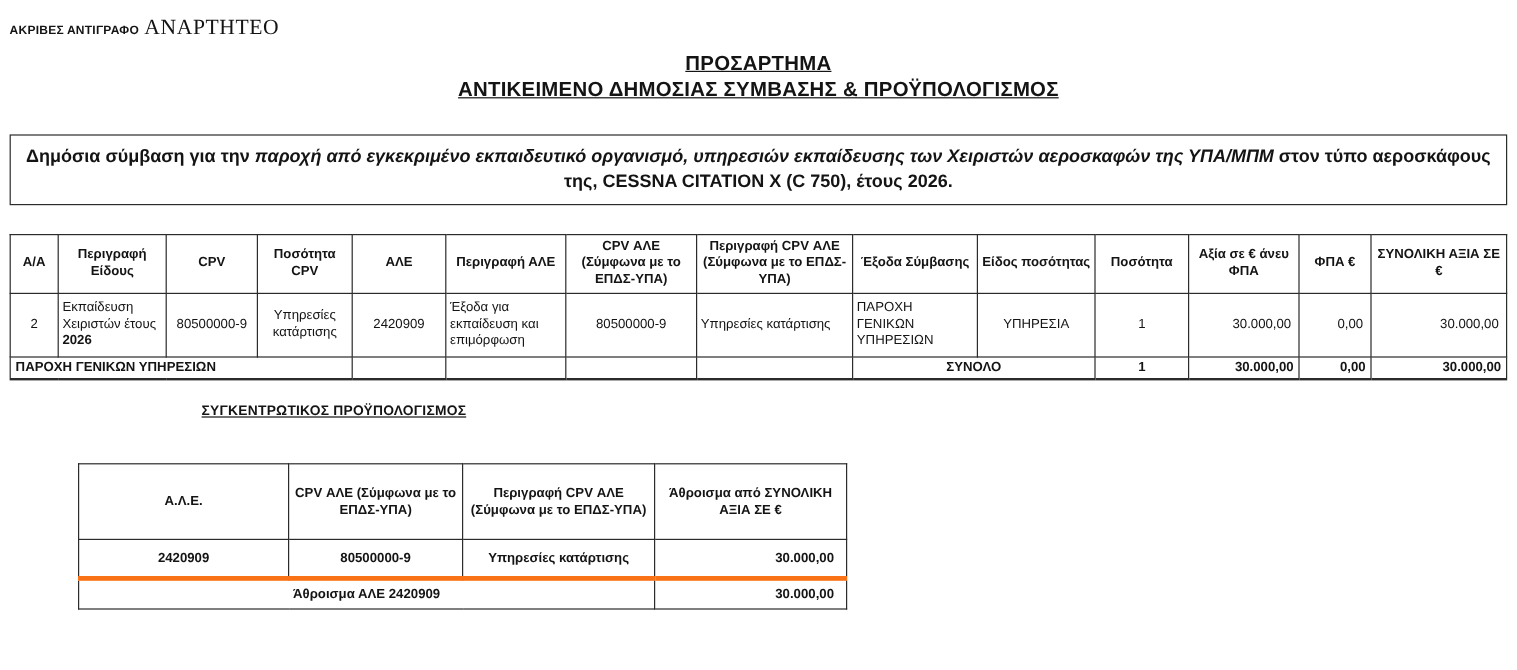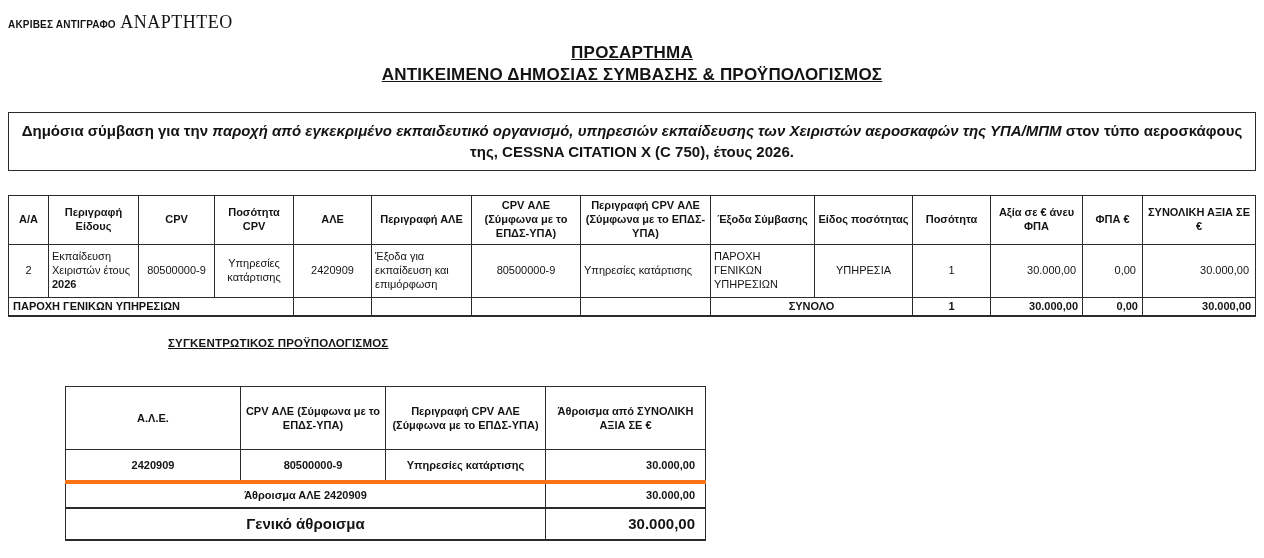--- a/index.html
+++ b/index.html
@@ -167,18 +167,14 @@
     <tr>
       <td>2420909</td>
       <td>80500000-9</td>
       <td>Υπηρεσίες κατάρτισης</td>
       <td class="ar">30.000,00</td>
     </tr>
     <tr class="srow">
       <td colspan="3">Άθροισμα ΑΛΕ 2420909</td>
       <td class="ar">30.000,00</td>
     </tr>
-    <tr class="grow">
-      <td colspan="3">Γενικό άθροισμα</td>
-      <td class="ar">30.000,00</td>
-    </tr>
   </tbody>
 </table>
 
 </body></html>

